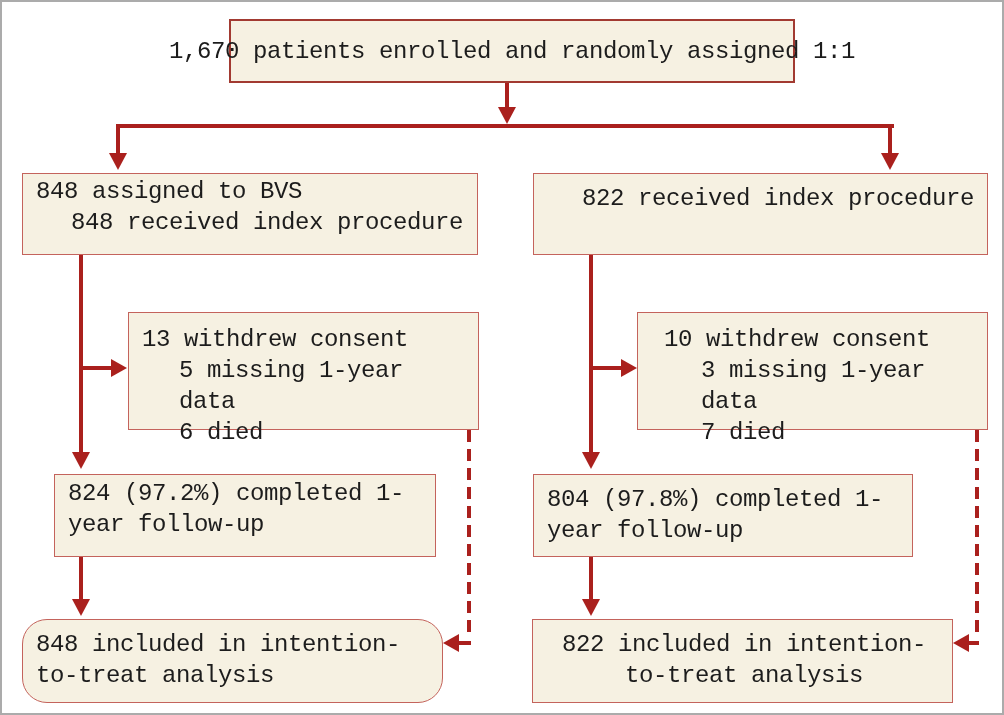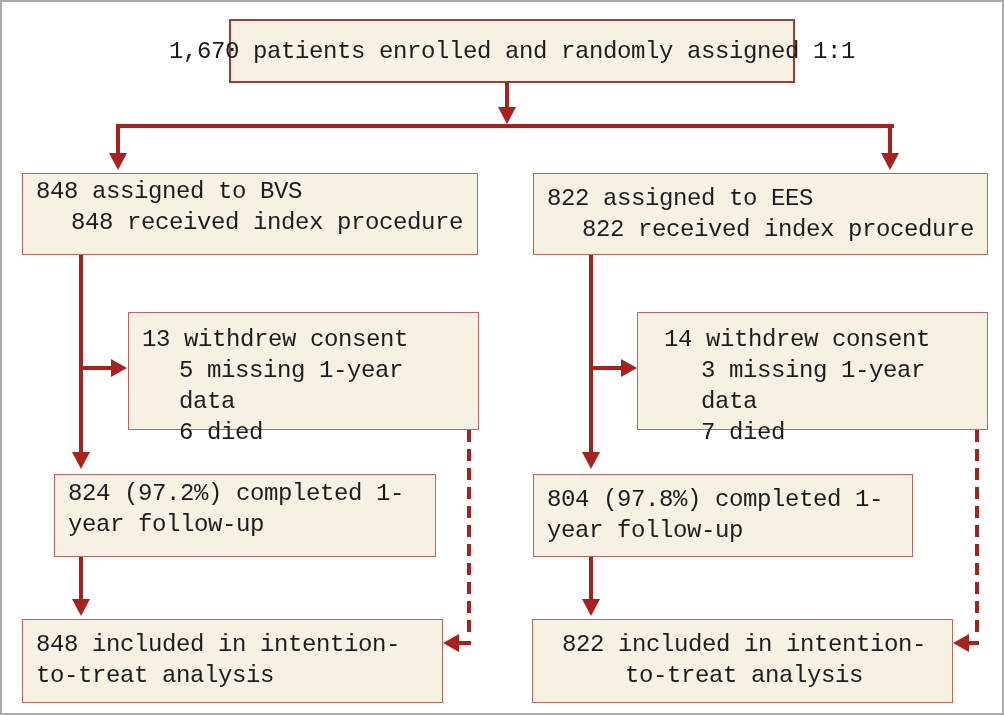--- a/index.html
+++ b/index.html
@@ -77,42 +77,41 @@
   <div class="arr-down" style="left:107px;top:151px;"></div>
   <div class="vline" style="left:886px;top:122px;width:4px;height:31px;"></div>
   <div class="arr-down" style="left:879px;top:151px;"></div>
 
   <div class="box" style="left:20px;top:171px;width:456px;height:82px;padding-top:2px;">
     <div class="ln">848 assigned to BVS</div>
     <div class="ln indent-assigned">848 received index procedure</div>
   </div>
 
   <div class="box" style="left:531px;top:171px;width:455px;height:82px;padding-top:9px;">
-    <div class="ln">822 assigned to EES</div>
     <div class="ln indent-assigned">822 received index procedure</div>
   </div>
 
   <div class="vline" style="left:77px;top:253px;width:4px;height:199px;"></div>
   <div class="arr-down" style="left:70px;top:450px;"></div>
   <div class="hline" style="left:81px;top:364px;width:29px;height:4px;"></div>
   <div class="arr-right" style="left:109px;top:357px;"></div>
 
   <div class="vline" style="left:587px;top:253px;width:4px;height:199px;"></div>
   <div class="arr-down" style="left:580px;top:450px;"></div>
   <div class="hline" style="left:591px;top:364px;width:29px;height:4px;"></div>
   <div class="arr-right" style="left:619px;top:357px;"></div>
 
   <div class="box" style="left:126px;top:310px;width:351px;height:118px;padding-top:11px;">
     <div class="ln">13 withdrew consent</div>
     <div class="ln indent-sub">5 missing 1-year data</div>
     <div class="ln indent-sub">6 died</div>
   </div>
 
   <div class="box" style="left:635px;top:310px;width:351px;height:118px;padding-top:11px;padding-left:13px;">
-    <div class="ln">14 withdrew consent</div>
+    <div class="ln">10 withdrew consent</div>
     <div class="ln indent-sub">3 missing 1-year data</div>
     <div class="ln indent-sub">7 died</div>
   </div>
 
   <div class="box" style="left:20px;top:472px;width:382px;height:83px;padding-top:3px;margin-left:32px;">
     <div class="ln">824 (97.2%) completed 1-year follow-up</div>
   </div>
 
   <div class="box" style="left:531px;top:472px;width:380px;height:83px;padding-top:9px;">
     <div class="ln">804 (97.8%) completed 1-year follow-up</div>
@@ -124,21 +123,21 @@
   <div class="arr-down" style="left:580px;top:597px;"></div>
 
   <div class="dashv" style="left:465px;top:428px;height:208px;"></div>
   <div class="dashh" style="left:456px;top:639px;width:13px;"></div>
   <div class="arr-left" style="left:441px;top:632px;"></div>
 
   <div class="dashv" style="left:973px;top:428px;height:208px;"></div>
   <div class="dashh" style="left:966px;top:639px;width:11px;"></div>
   <div class="arr-left" style="left:951px;top:632px;"></div>
 
-  <div class="box" style="left:20px;top:617px;width:421px;height:84px;padding-top:9px;">
+  <div class="box" style="left:20px;top:617px;width:421px;height:84px;padding-top:9px;border-radius:25px;">
     <div class="ln">848 included in intention-to-treat analysis</div>
   </div>
 
   <div class="box" style="left:530px;top:617px;width:421px;height:84px;padding-top:9px;text-align:center;">
     <div class="ln">822 included in intention-to-treat analysis</div>
   </div>
 
 </div>
 
 </body></html>

